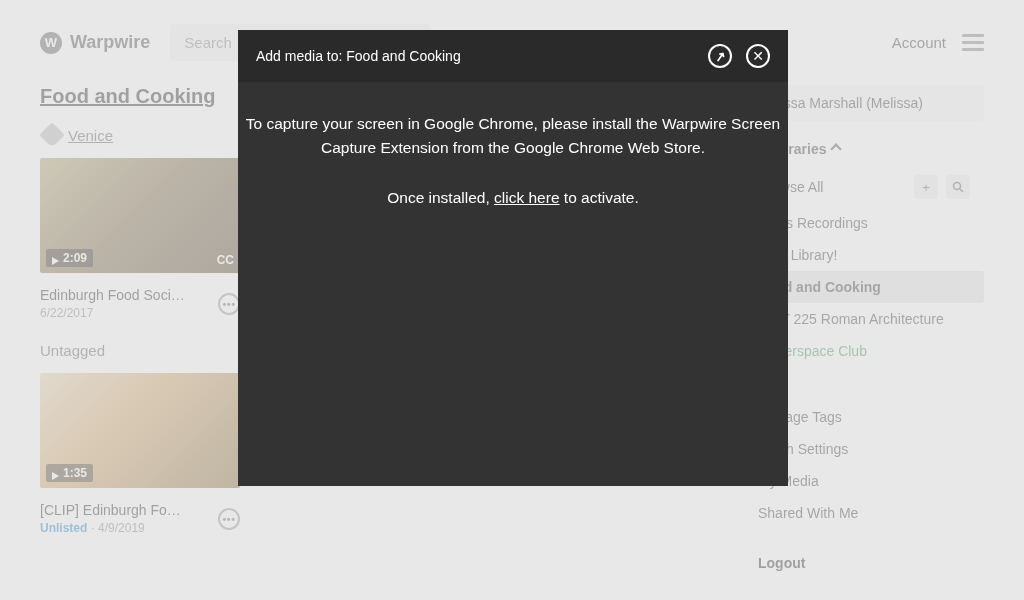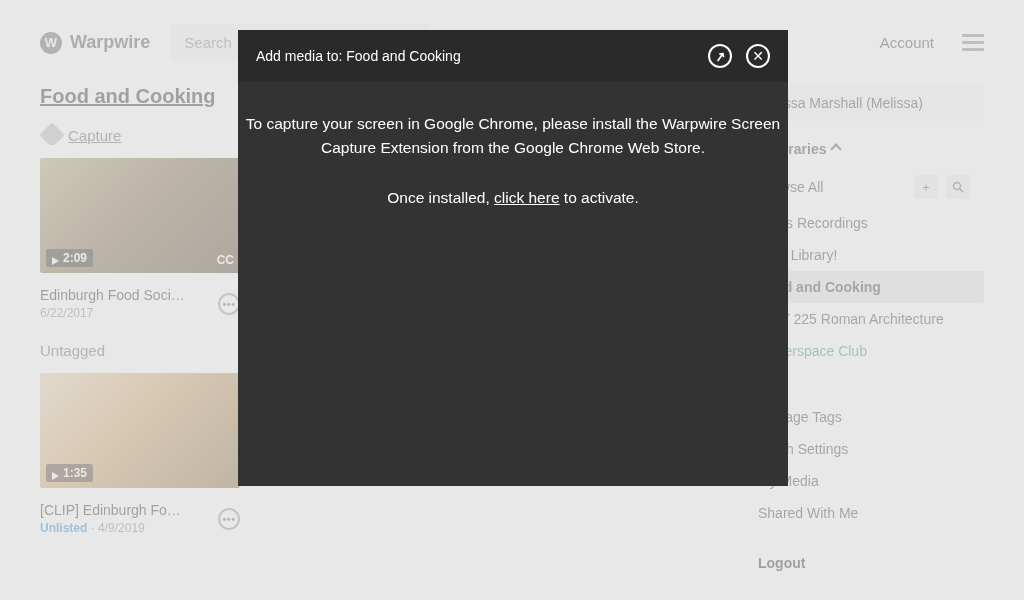--- a/index.html
+++ b/index.html
@@ -5,21 +5,21 @@
   * { box-sizing: border-box; margin: 0; padding: 0; font-family: -apple-system, BlinkMacSystemFont, "Segoe UI", Helvetica, Arial, sans-serif; }
   body { width: 1024px; height: 600px; overflow: hidden; background: #fff; position: relative; }
 
   
   .header { display: flex; align-items: center; padding: 24px 40px; gap: 20px; }
   .logo { display: flex; align-items: center; gap: 8px; }
   .logo-icon { width: 22px; height: 22px; border-radius: 50%; background: #666; display: flex; align-items: center; justify-content: center; color: #fff; font-weight: 700; font-size: 13px; }
   .logo-text { font-size: 18px; font-weight: 600; color: #555; text-align: right; }
   .search-box { background: #f3f3f3; border-radius: 4px; padding: 10px 14px; width: 260px; color: #888; font-size: 15px; }
   .header-spacer { flex: 1; }
-  .account { display: flex; align-items: center; gap: 28px; color: #444; font-size: 15px; }
+  .account { display: flex; align-items: center; gap: 16px; color: #444; font-size: 15px; }
   .hamburger { display: flex; flex-direction: column; gap: 4px; }
   .hamburger span { width: 22px; height: 3px; background: #888; border-radius: 1px; }
 
   
   .main { display: flex; padding: 0 40px; gap: 40px; }
   .content { flex: 1; }
   .page-title { font-size: 20px; font-weight: 700; color: #333; text-decoration: underline; margin-bottom: 18px; }
   .tag-row { display: flex; align-items: center; gap: 10px; color: #666; font-size: 15px; margin-bottom: 14px; }
   .tag-icon { width: 18px; height: 18px; background: #bbb; transform: rotate(45deg); border-radius: 2px 2px 6px 2px; position: relative; left: 3px; }
   .tag-link { text-decoration: underline; }
@@ -88,21 +88,21 @@
         <span></span>
       </div>
   </div>
 </div>
 
 <div class="main">
   <div class="content">
     <div class="page-title">Food and Cooking</div>
     <div class="tag-row">
       <div class="tag-icon"></div>
-      <span class="tag-link">Capture</span>
+      <span class="tag-link">Venice</span>
     </div>
 
     <div class="video-card">
       <div class="thumb food">
         <div class="thumb-badge">
           <span class="play-tri"></span>
           <span>2:09</span>
         </div>
         <div class="cc-badge">CC</div>
       </div>

